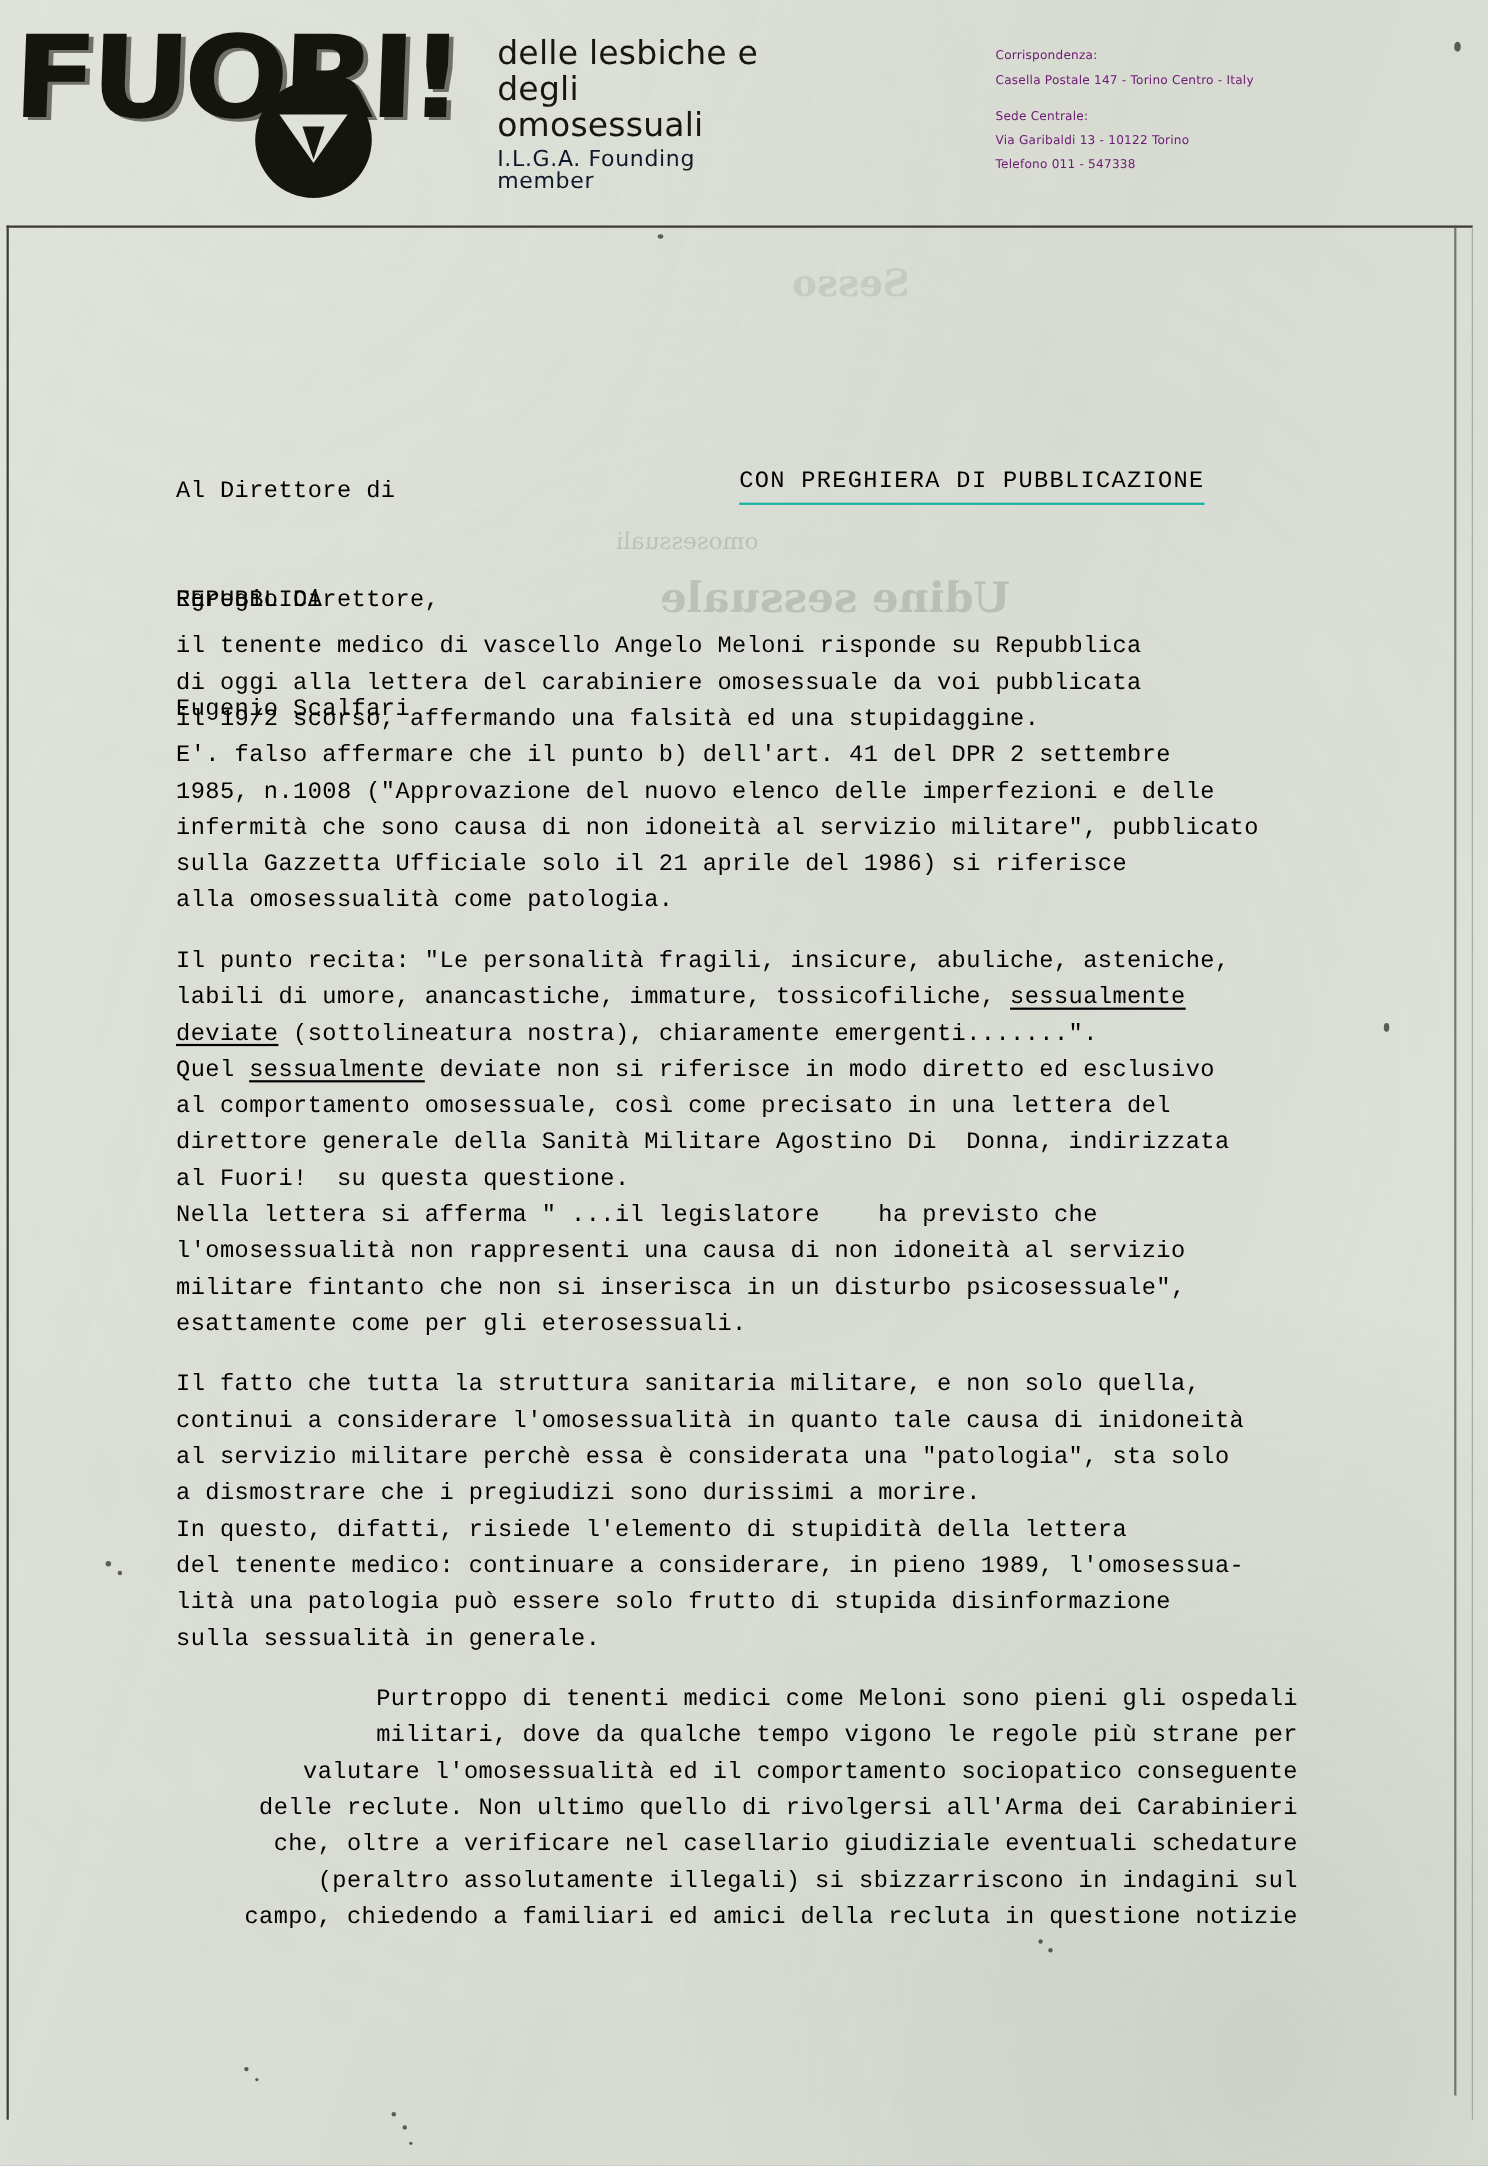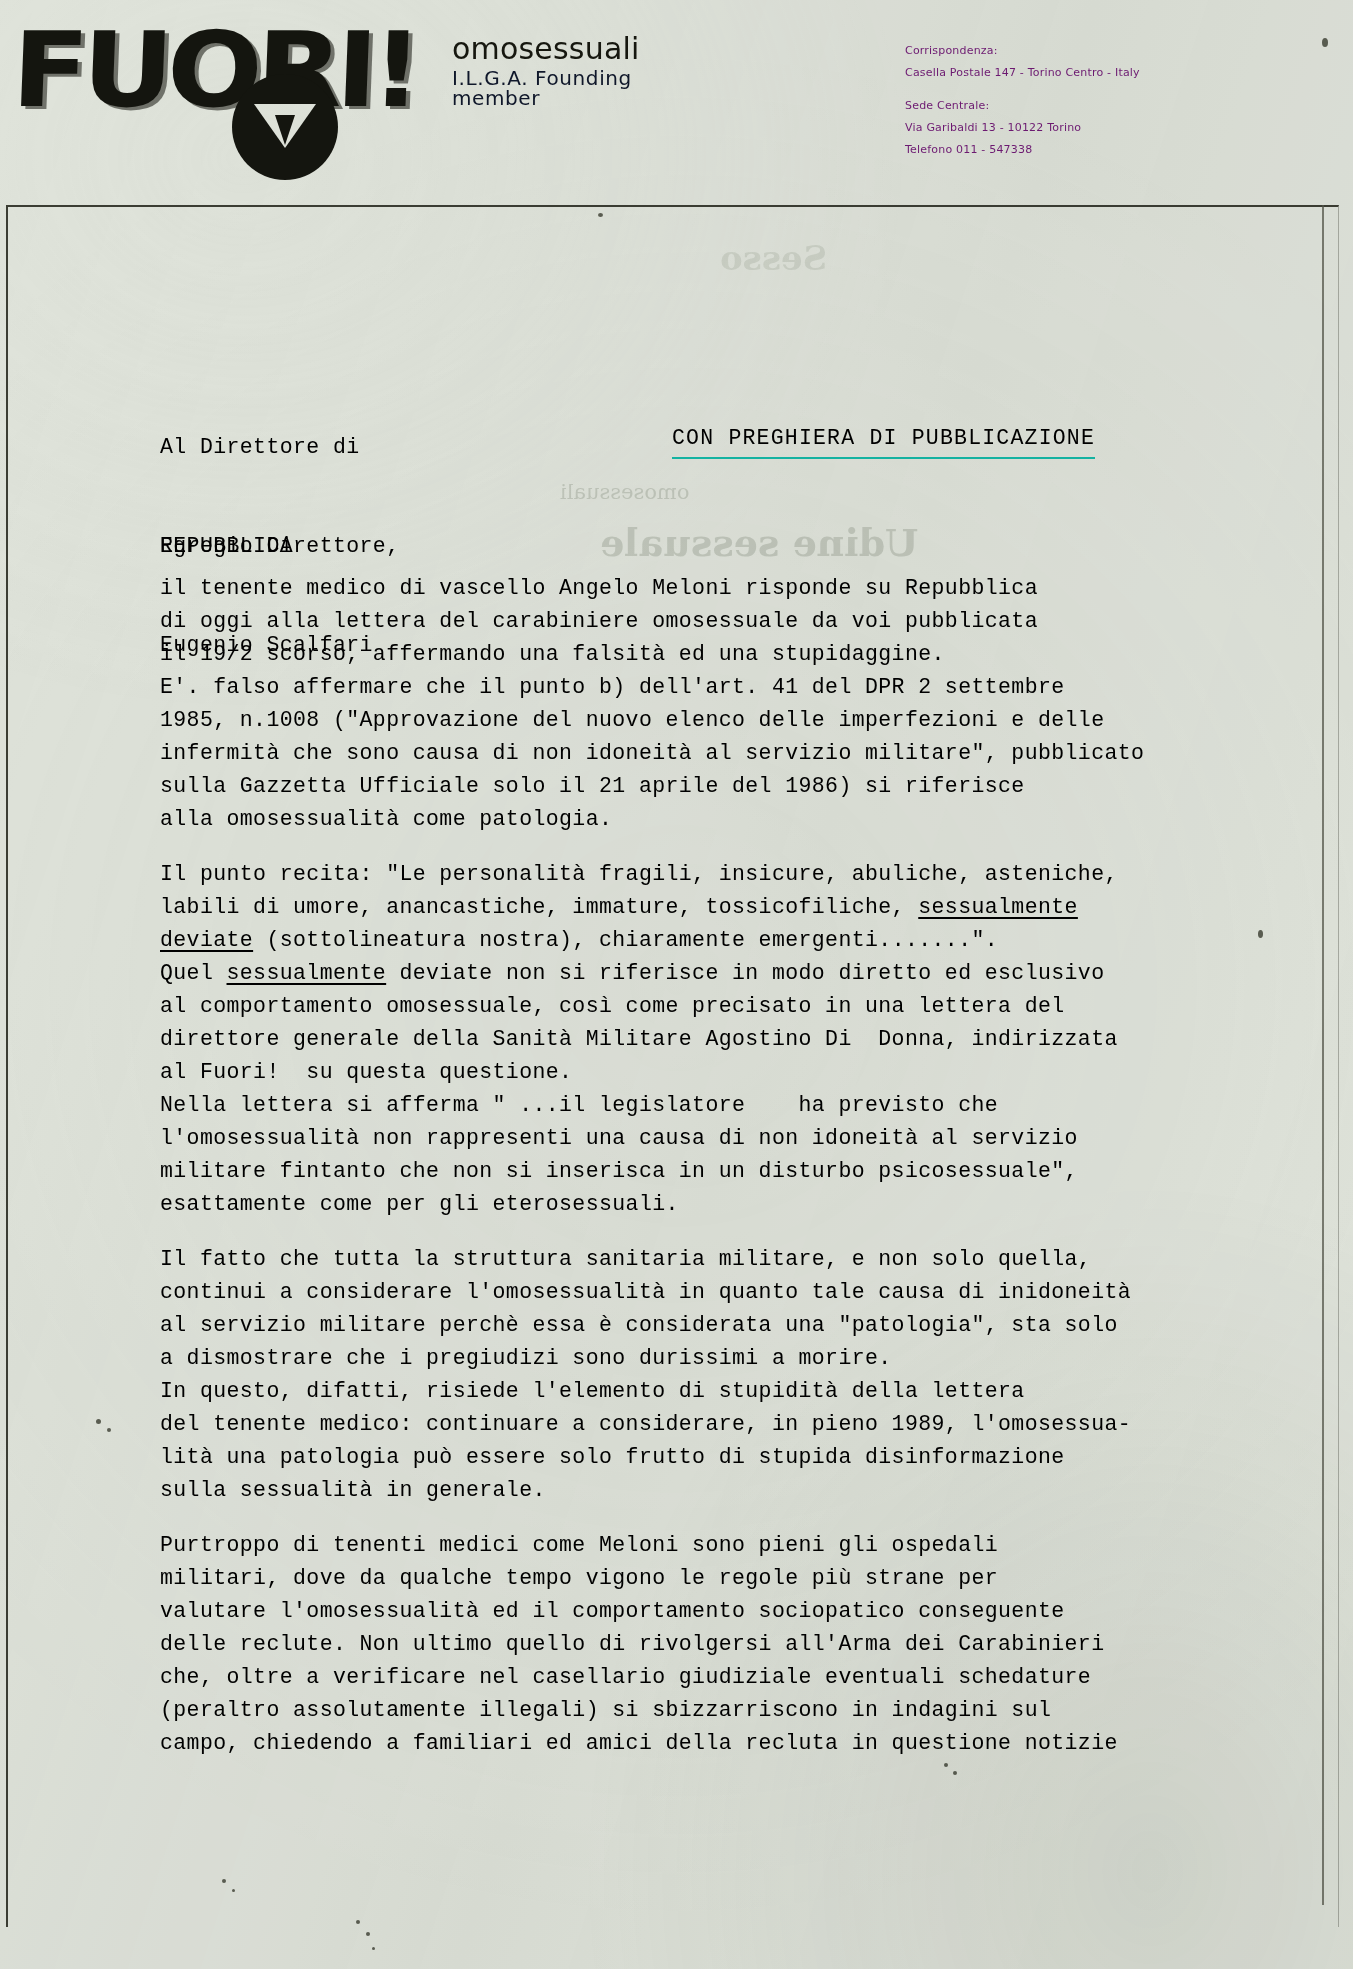--- a/index.html
+++ b/index.html
@@ -196,21 +196,21 @@
 
   #body {
     position: absolute;
     left: 160px;
     top: 572px;
     width: 1020px;
   }
   #body p {
     margin: 0 0 22px 0;
   }
-  #body p:last-child { margin-bottom: 0; }
+  #body p:last-child { margin-bottom: 0; text-align: right; }
   #body .ln { display: block; }
   .ul { text-decoration: underline; text-underline-offset: 4px; }
 
   
   .speck {
     position: absolute;
     background: #3a3c30;
     border-radius: 50%;
     opacity: .8;
   }
@@ -221,20 +221,21 @@
 <div id="page">
 
   <div id="letterhead">
 
     <div class="logo-wrap">
       <div class="logo-word">FUORI!</div>
       <div class="logo-circle"></div>
     </div>
 
     <div class="tagline">
+      <div>delle lesbiche e degli</div>
       <div>omosessuali</div>
       <div class="sub">I.L.G.A. Founding member</div>
     </div>
 
     <div class="contact">
       <div class="grp">
         <div>Corrispondenza:</div>
         <div>Casella Postale 147 - Torino Centro - Italy</div>
       </div>
       <div class="grp">

